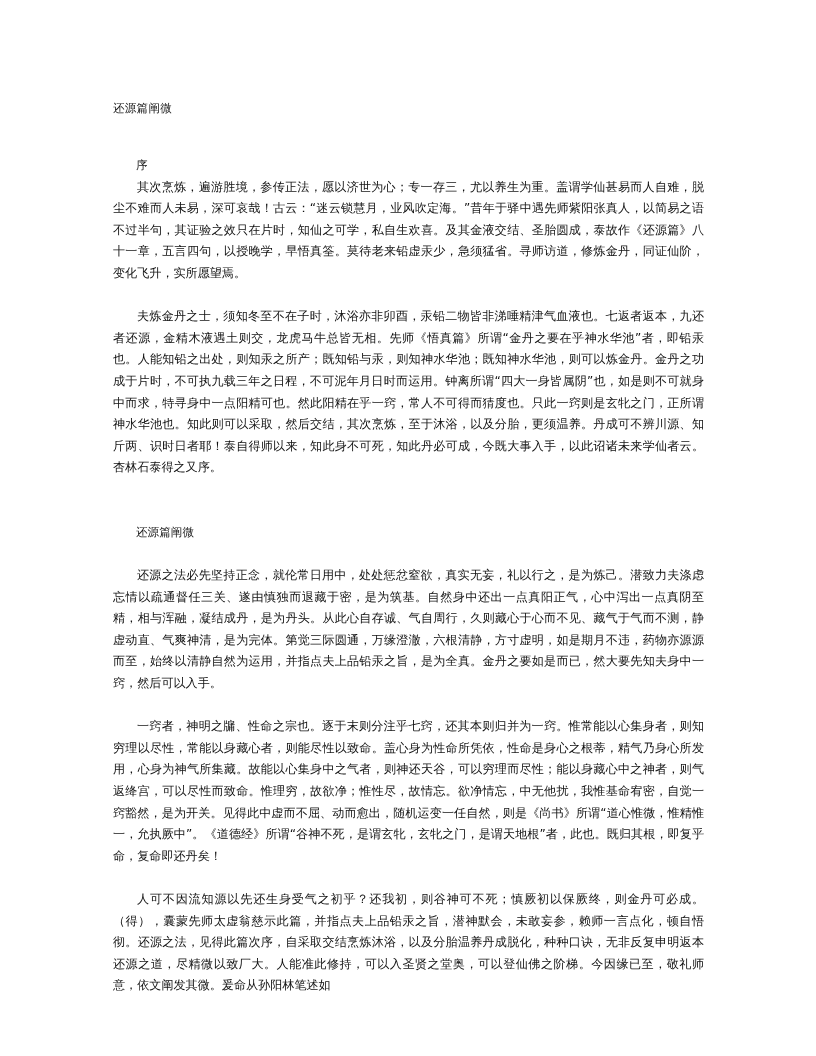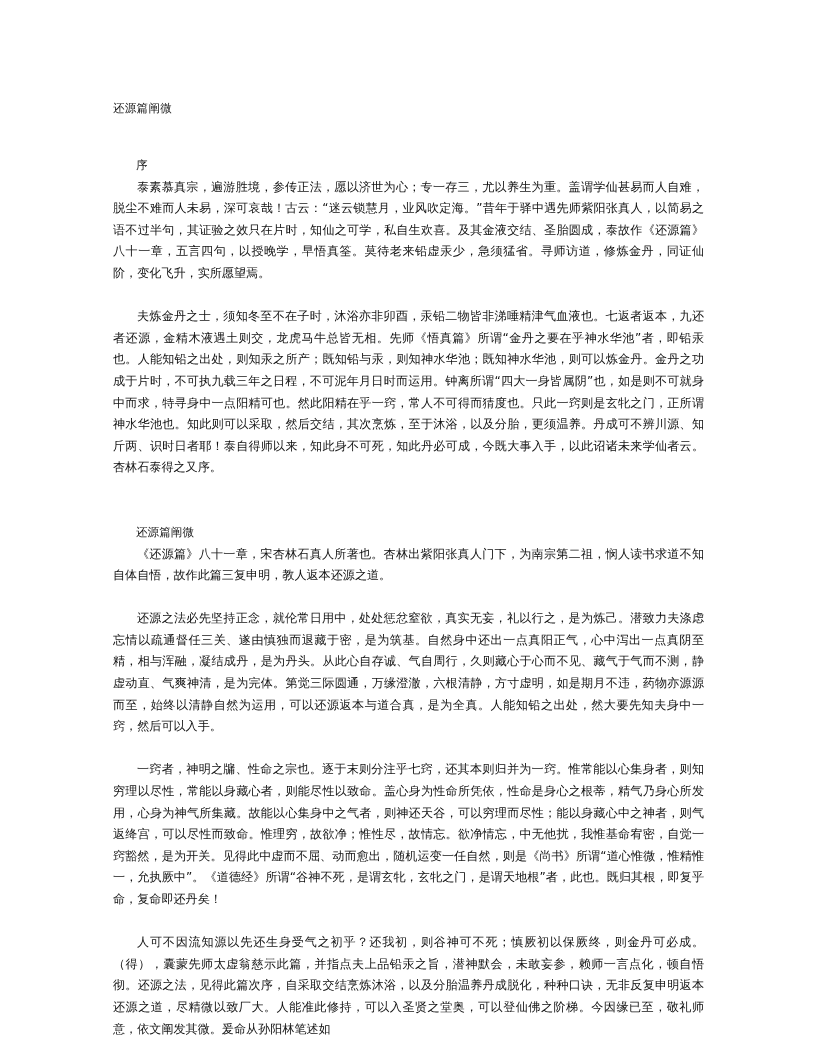--- a/index.html
+++ b/index.html
@@ -57,36 +57,35 @@
 </head>
 <body>
 
 <div id="page">
   <div id="content">
 
     <div class="doc-title">还源篇阐微</div>
 
     <div class="section">
       <div class="sec-heading">序</div>
-      <p class="para">泰素慕真宗，遍游胜境，参传正法，愿以济世为心；专一存三，尤以养生为重。盖谓学仙甚易而人自难，脱尘不难而人未易，深可哀哉！古云：“迷云锁慧月，业风吹定海。”昔年于驿中遇先师紫阳张真人，以简易之语不过半句，其证验之效只在片时，知仙之可学，私自生欢喜。及其金液交结、圣胎圆成，泰故作《还源篇》八十一章，五言四句，以授晚学，早悟真筌。莫待老来铅虚汞少，急须猛省。寻师访道，修炼金丹，同证仙阶，变化飞升，实所愿望焉。</p>
+      <p class="para">其次烹炼，遍游胜境，参传正法，愿以济世为心；专一存三，尤以养生为重。盖谓学仙甚易而人自难，脱尘不难而人未易，深可哀哉！古云：“迷云锁慧月，业风吹定海。”昔年于驿中遇先师紫阳张真人，以简易之语不过半句，其证验之效只在片时，知仙之可学，私自生欢喜。及其金液交结、圣胎圆成，泰故作《还源篇》八十一章，五言四句，以授晚学，早悟真筌。莫待老来铅虚汞少，急须猛省。寻师访道，修炼金丹，同证仙阶，变化飞升，实所愿望焉。</p>
     </div>
 
     <div class="gap-sm"></div>
 
     <div class="section">
       <p class="para">夫炼金丹之士，须知冬至不在子时，沐浴亦非卯酉，汞铅二物皆非涕唾精津气血液也。七返者返本，九还者还源，金精木液遇土则交，龙虎马牛总皆无相。先师《悟真篇》所谓“金丹之要在乎神水华池”者，即铅汞也。人能知铅之出处，则知汞之所产；既知铅与汞，则知神水华池；既知神水华池，则可以炼金丹。金丹之功成于片时，不可执九载三年之日程，不可泥年月日时而运用。钟离所谓“四大一身皆属阴”也，如是则不可就身中而求，特寻身中一点阳精可也。然此阳精在乎一窍，常人不可得而猜度也。只此一窍则是玄牝之门，正所谓神水华池也。知此则可以采取，然后交结，其次烹炼，至于沐浴，以及分胎，更须温养。丹成可不辨川源、知斤两、识时日者耶！泰自得师以来，知此身不可死，知此丹必可成，今既大事入手，以此诏诸未来学仙者云。杏林石泰得之又序。</p>
     </div>
 
     <div class="gap-md"></div>
 
     <div class="section">
       <div class="sec-heading">还源篇阐微</div>
-      <p class="para">《还源篇》八十一章，宋杏林石真人所著也。杏林出紫阳张真人门下，为南宗第二祖，悯人读书求道不知自体自悟，故作此篇三复申明，教人返本还源之道。</p>
       <div class="gap-sm"></div>
-      <p class="para">还源之法必先坚持正念，就伦常日用中，处处惩忿窒欲，真实无妄，礼以行之，是为炼己。潜致力夫涤虑忘情以疏通督任三关、遂由慎独而退藏于密，是为筑基。自然身中还出一点真阳正气，心中泻出一点真阴至精，相与浑融，凝结成丹，是为丹头。从此心自存诚、气自周行，久则藏心于心而不见、藏气于气而不测，静虚动直、气爽神清，是为完体。第觉三际圆通，万缘澄澈，六根清静，方寸虚明，如是期月不违，药物亦源源而至，始终以清静自然为运用，可以还源返本与道合真，是为全真。人能知铅之出处，然大要先知夫身中一窍，然后可以入手。</p>
+      <p class="para">还源之法必先坚持正念，就伦常日用中，处处惩忿窒欲，真实无妄，礼以行之，是为炼己。潜致力夫涤虑忘情以疏通督任三关、遂由慎独而退藏于密，是为筑基。自然身中还出一点真阳正气，心中泻出一点真阴至精，相与浑融，凝结成丹，是为丹头。从此心自存诚、气自周行，久则藏心于心而不见、藏气于气而不测，静虚动直、气爽神清，是为完体。第觉三际圆通，万缘澄澈，六根清静，方寸虚明，如是期月不违，药物亦源源而至，始终以清静自然为运用，并指点夫上品铅汞之旨，是为全真。金丹之要如是而已，然大要先知夫身中一窍，然后可以入手。</p>
       <div class="gap-sm"></div>
       <p class="para">一窍者，神明之牖、性命之宗也。逐于末则分注乎七窍，还其本则归并为一窍。惟常能以心集身者，则知穷理以尽性，常能以身藏心者，则能尽性以致命。盖心身为性命所凭依，性命是身心之根蒂，精气乃身心所发用，心身为神气所集藏。故能以心集身中之气者，则神还天谷，可以穷理而尽性；能以身藏心中之神者，则气返绛宫，可以尽性而致命。惟理穷，故欲净；惟性尽，故情忘。欲净情忘，中无他扰，我惟基命宥密，自觉一窍豁然，是为开关。见得此中虚而不屈、动而愈出，随机运变一任自然，则是《尚书》所谓“道心惟微，惟精惟一，允执厥中”。《道德经》所谓“谷神不死，是谓玄牝，玄牝之门，是谓天地根”者，此也。既归其根，即复乎命，复命即还丹矣！</p>
       <div class="gap-sm"></div>
       <p class="para">人可不因流知源以先还生身受气之初乎？还我初，则谷神可不死；慎厥初以保厥终，则金丹可必成。（得），囊蒙先师太虚翁慈示此篇，并指点夫上品铅汞之旨，潜神默会，未敢妄参，赖师一言点化，顿自悟彻。还源之法，见得此篇次序，自采取交结烹炼沐浴，以及分胎温养丹成脱化，种种口诀，无非反复申明返本还源之道，尽精微以致厂大。人能准此修持，可以入圣贤之堂奥，可以登仙佛之阶梯。今因缘已至，敬礼师意，依文阐发其微。爰命从孙阳林笔述如</p>
     </div>
 
   </div>
 </div>
 
 </body></html>

